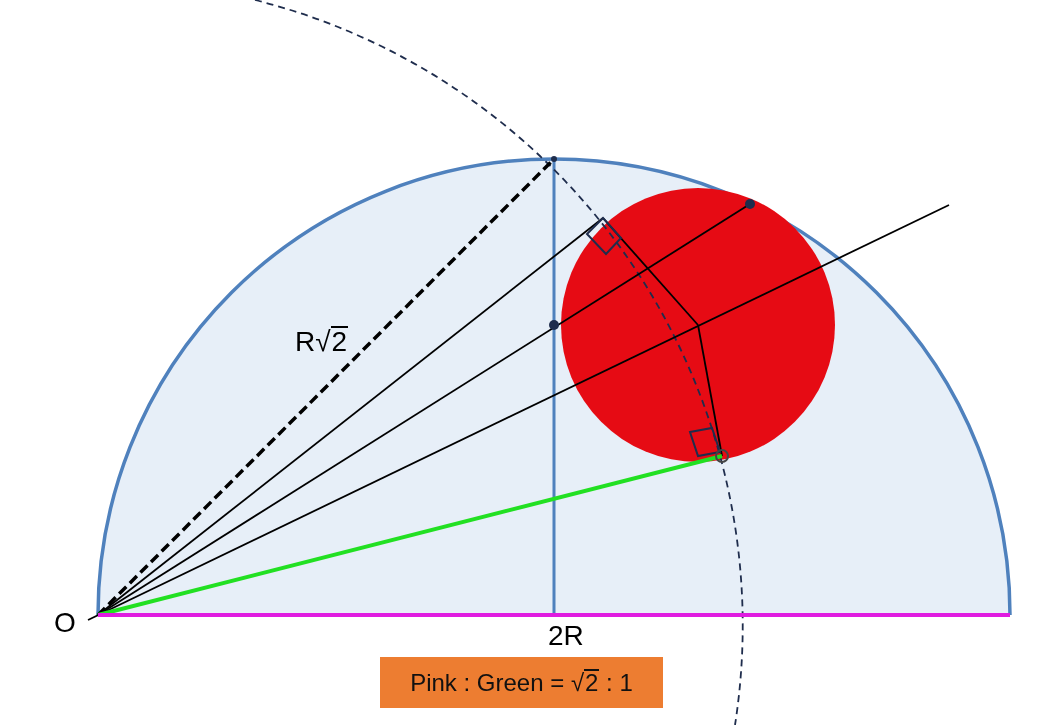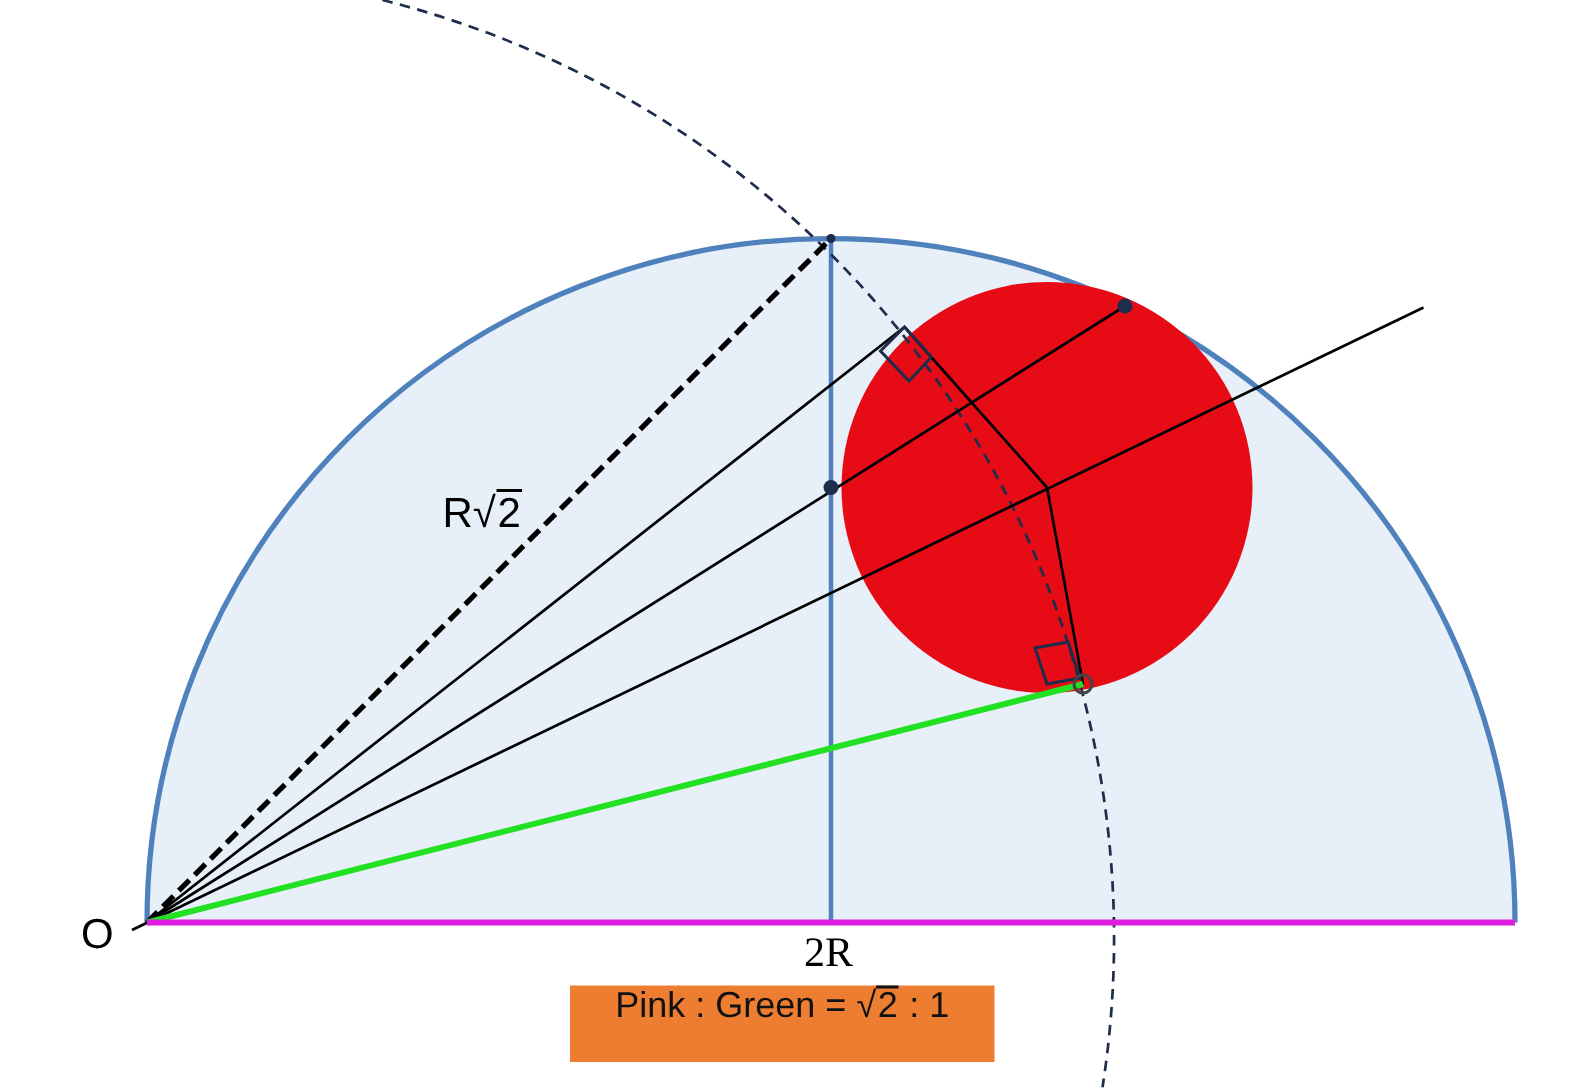--- a/index.html
+++ b/index.html
@@ -4,21 +4,21 @@
   <style>
     html, body { margin: 0; padding: 0; background: #ffffff; }
     body { width: 1053px; height: 725px; position: relative; overflow: hidden;
            font-family: "Liberation Sans", "DejaVu Sans", sans-serif; }
     svg#diagram { position: absolute; left: 0; top: 0; }
     .label { position: absolute; color: #000; font-size: 28px;
              font-family: "Liberation Sans", "DejaVu Sans", sans-serif; line-height: 1; }
     .sqrt { display: inline-block; position: relative; }
     .radicand { border-top: 2px solid #000; padding: 0 1px; display: inline-block; line-height: 1; }
     #ratio-box { position: absolute; left: 380px; top: 657px; width: 283px; height: 51px;
-                 background: #ED7D31; display: flex; align-items: flex-start; justify-content: center;
+                 background: #ED7D31; display: flex; align-items: center; justify-content: center;
                  font-size: 24px; color: #111; font-family: "Liberation Sans", "DejaVu Sans", sans-serif; }
     #ratio-box .radicand { border-top-color: #111; }
   </style>
 </head>
 <body>
 
 <svg id="diagram" width="1053" height="725" viewBox="0 0 1053 725" xmlns="http://www.w3.org/2000/svg">
 
   <path d="M 98 615 A 456 456 0 0 1 1010 615 Z" fill="#E7EFF8" stroke="none"></path>
 
@@ -51,19 +51,19 @@
   <circle cx="722" cy="456" r="6" fill="none" stroke="#444" stroke-width="2"></circle>
   <circle cx="554" cy="159" r="3" fill="#1F2D4D"></circle>
 </svg>
 
 <div class="label" style="left:54px; top:609px;">O</div>
 
 <div class="label" style="left:295px; top:326px;">
   <span>R</span><span class="sqrt"><span>√</span><span class="radicand">2</span></span>
 </div>
 
-<div class="label" style="left:536px; top:622px;font-family:Liberation Serif, serif;">2R</div>
+<div class="label" style="left:548px; top:622px;">2R</div>
 
 <div id="ratio-box">
   <span style="white-space:pre;">Pink : Green = </span>
     <span class="sqrt"><span>√</span><span class="radicand">2</span></span>
     <span style="white-space:pre;"> : 1</span>
 </div>
 
 </body></html>

